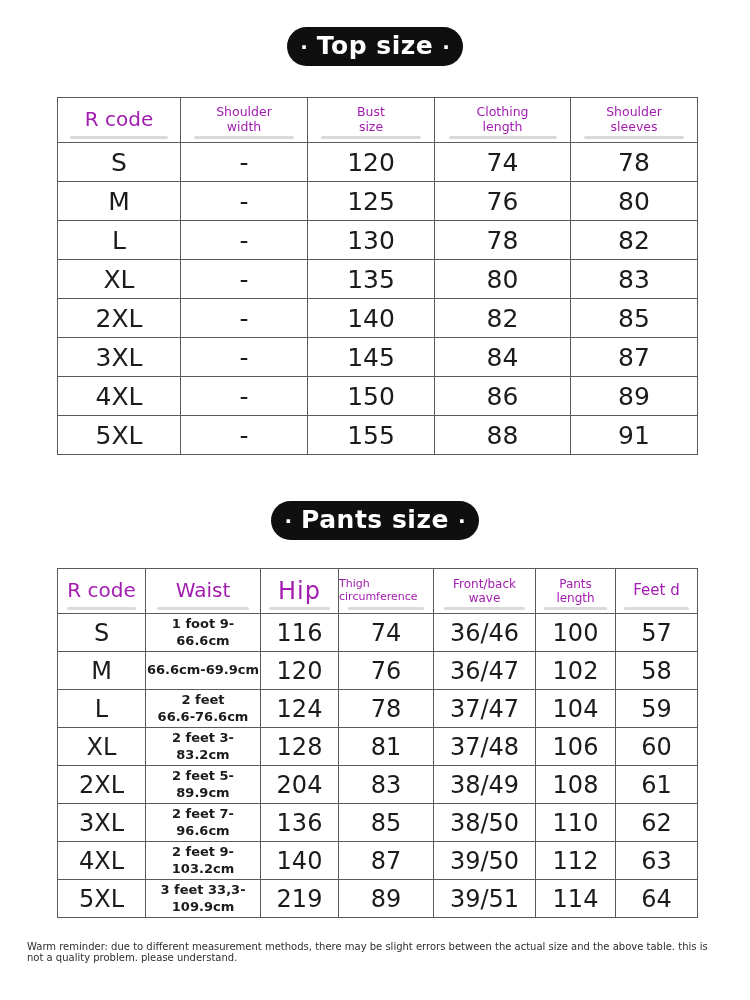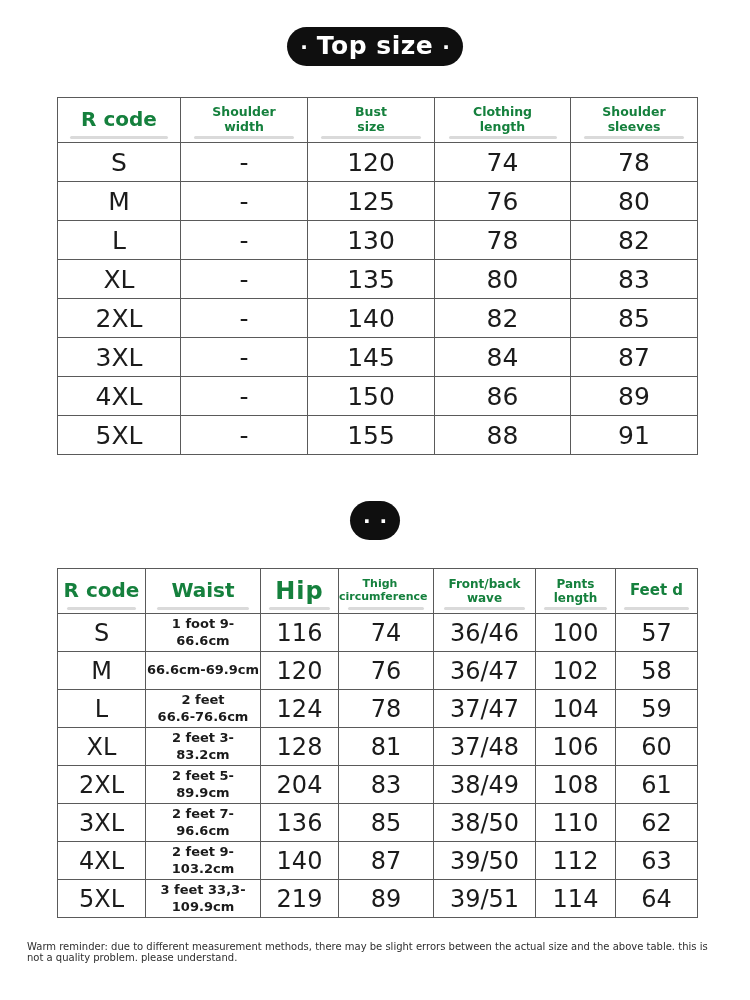--- a/index.html
+++ b/index.html
@@ -16,36 +16,36 @@
   }
   .pill .dot{font-size:20px;font-weight:bold;line-height:1;}
   .pill .pill-label{font-size:25px;font-weight:bold;letter-spacing:0.5px;line-height:1;padding-bottom:3px;text-align:center;}
   #pill-top{top:27px;}
   #pill-pants{top:501px;}
 
   table{border-collapse:collapse;table-layout:fixed;position:absolute;left:57px;width:640px;background:#fff;}
   #table-top{top:97px;}
   #table-pants{top:568px;}
   th,td{border:1px solid #5a5a5a;text-align:center;vertical-align:middle;padding:0;overflow:hidden;}
-  th{color:#15803d;font-weight:bold;position:relative;}
+  th{color:#a21caf;font-weight:normal;position:relative;}
   th::after{ 
     content:"";position:absolute;left:10%;right:10%;bottom:3px;height:3px;
     background:#dadada;border-radius:2px;
   }
   .pre{white-space:pre-line;}
 
   #table-top th{height:44px;font-size:12.5px;line-height:1.18;}
   #table-top th.th-rcode{font-size:20px;}
   #table-top td{height:38px;font-size:25px;}
 
   #table-pants th{height:44px;font-size:12px;line-height:1.18;}
   #table-pants th.th-rcode{font-size:20px;}
   #table-pants th.th-waist{font-size:20px;}
   #table-pants th.th-hip{font-size:24px;letter-spacing:1px;}
-  #table-pants th.th-thigh{font-size:11px;text-align:center;padding-right:12px;margin-left:43px;}
+  #table-pants th.th-thigh{font-size:11px;text-align:left;padding-right:12px;margin-left:43px;}
   #table-pants th.th-feet{font-size:15px;}
   #table-pants td{height:37px;font-size:24px;}
   #table-pants td.td-waist{font-size:13px;font-weight:bold;line-height:1.25;}
 
   #warm-reminder{
     position:absolute;left:27px;top:941px;width:700px;
     font-size:10px;color:#2e2e2e;letter-spacing:0px;
   }
 </style>
 </head>
@@ -134,20 +134,21 @@
     <td>155</td>
     <td>88</td>
     <td>91</td>
   </tr>
 </tbody>
   </table>
 
 <div class="pill-wrap" id="pill-pants">
   <div class="pill">
     <span class="dot">·</span>
+    <span class="pill-label">Pants size</span>
     <span class="dot">·</span>
   </div>
 </div>
 
 <table id="table-pants">
   <colgroup>
     <col style="width:88px">
       <col style="width:115px">
       <col style="width:78px">
       <col style="width:95px">

